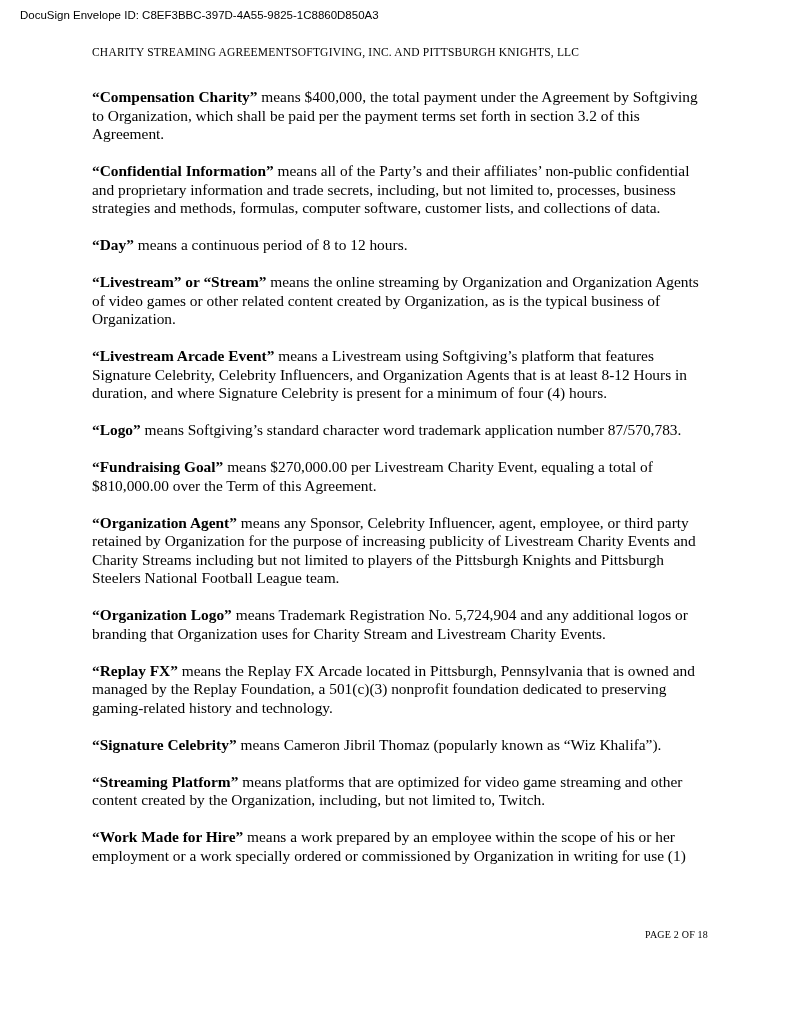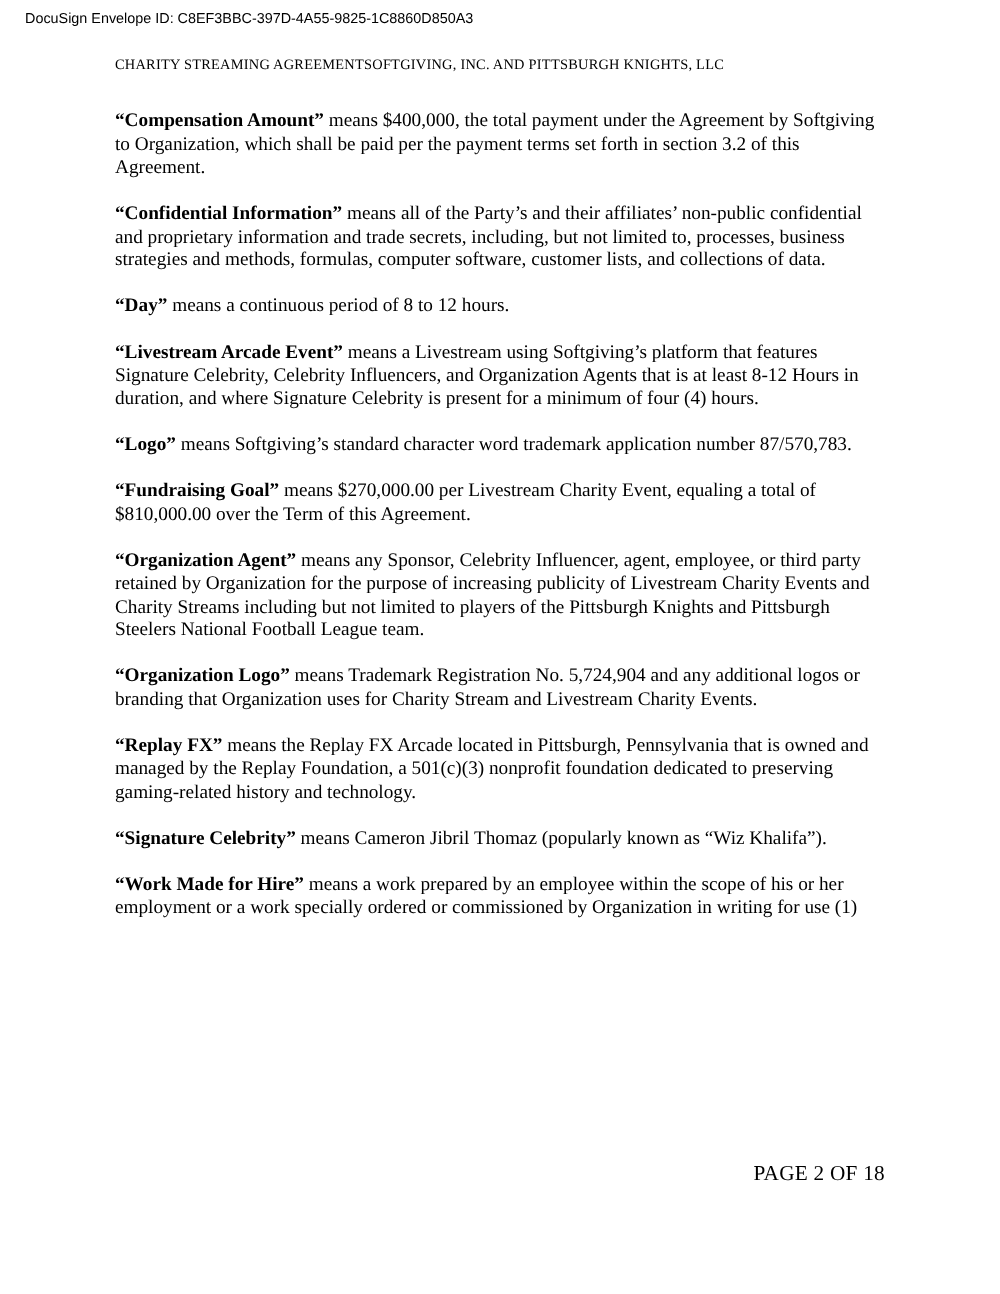--- a/index.html
+++ b/index.html
@@ -50,61 +50,63 @@
     margin: 0 0 18.5px 0;
   }
   .content .term {
     font-weight: bold;
   }
   .footer {
     position: absolute;
     right: 92px;
     top: 929px;
     font-family: "Liberation Serif", serif;
-    font-size: 17px;
+    font-size: 10px;
     letter-spacing: 0.2px;
     white-space: nowrap;
   }
 </style>
 </head>
 <body>
 
 <div class="page">
 
   <div class="docusign-line">DocuSign Envelope ID: C8EF3BBC-397D-4A55-9825-1C8860D850A3</div>
 
   <div class="header-row">
     <span>CHARITY STREAMING AGREEMENT</span>
     <span>SOFTGIVING, INC. AND PITTSBURGH KNIGHTS, LLC</span>
   </div>
 
   <div class="content">
 
-    <p class="para"><span class="term">“Compensation Amount”</span><span> means $400,000, the total payment under the Agreement by Softgiving to Organization, which shall be paid per the payment terms set forth in section 3.2 of this Agreement.</span></p>
+    <p class="para"><span class="term">“Compensation Charity”</span><span> means $400,000, the total payment under the Agreement by Softgiving to Organization, which shall be paid per the payment terms set forth in section 3.2 of this Agreement.</span></p>
 
     <p class="para"><span class="term">“Confidential Information”</span><span> means all of the Party’s and their affiliates’ non-public confidential and proprietary information and trade secrets, including, but not limited to, processes, business strategies and methods, formulas, computer software, customer lists, and collections of data.</span></p>
 
     <p class="para"><span class="term">“Day”</span><span> means a continuous period of 8 to 12 hours.</span></p>
 
+    <p class="para"><span class="term">“Livestream” or “Stream”</span><span> means the online streaming by Organization and Organization Agents of video games or other related content created by Organization, as is the typical business of Organization.</span></p>
 
     <p class="para"><span class="term">“Livestream Arcade Event”</span><span> means a Livestream using Softgiving’s platform that features Signature Celebrity, Celebrity Influencers, and Organization Agents that is at least 8-12 Hours in duration, and where Signature Celebrity is present for a minimum of four (4) hours.</span></p>
 
     <p class="para"><span class="term">“Logo”</span><span> means Softgiving’s standard character word trademark application number 87/570,783.</span></p>
 
     <p class="para"><span class="term">“Fundraising Goal”</span><span> means $270,000.00 per Livestream Charity Event, equaling a total of $810,000.00 over the Term of this Agreement.</span></p>
 
     <p class="para"><span class="term">“Organization Agent”</span><span> means any Sponsor, Celebrity Influencer, agent, employee, or third party retained by Organization for the purpose of increasing publicity of Livestream Charity Events and Charity Streams including but not limited to players of the Pittsburgh Knights and Pittsburgh Steelers National Football League team.</span></p>
 
     <p class="para"><span class="term">“Organization Logo”</span><span> means Trademark Registration No. 5,724,904 and any additional logos or branding that Organization uses for Charity Stream and Livestream Charity Events.</span></p>
 
     <p class="para"><span class="term">“Replay FX”</span><span> means the Replay FX Arcade located in Pittsburgh, Pennsylvania that is owned and managed by the Replay Foundation, a 501(c)(3) nonprofit foundation dedicated to preserving gaming-related history and technology.</span></p>
 
     <p class="para"><span class="term">“Signature Celebrity”</span><span> means Cameron Jibril Thomaz (popularly known as “Wiz Khalifa”).</span></p>
 
 
+    <p class="para"><span class="term">“Streaming Platform”</span><span> means platforms that are optimized for video game streaming and other content created by the Organization, including, but not limited to, Twitch.</span></p>
 
     <p class="para"><span class="term">“Work Made for Hire”</span><span> means a work prepared by an employee within the scope of his or her employment or a work specially ordered or commissioned by Organization in writing for use (1)</span></p>
 
   </div>
 
   <div class="footer">PAGE 2 OF 18</div>
 
 </div>
 
 </body></html>

